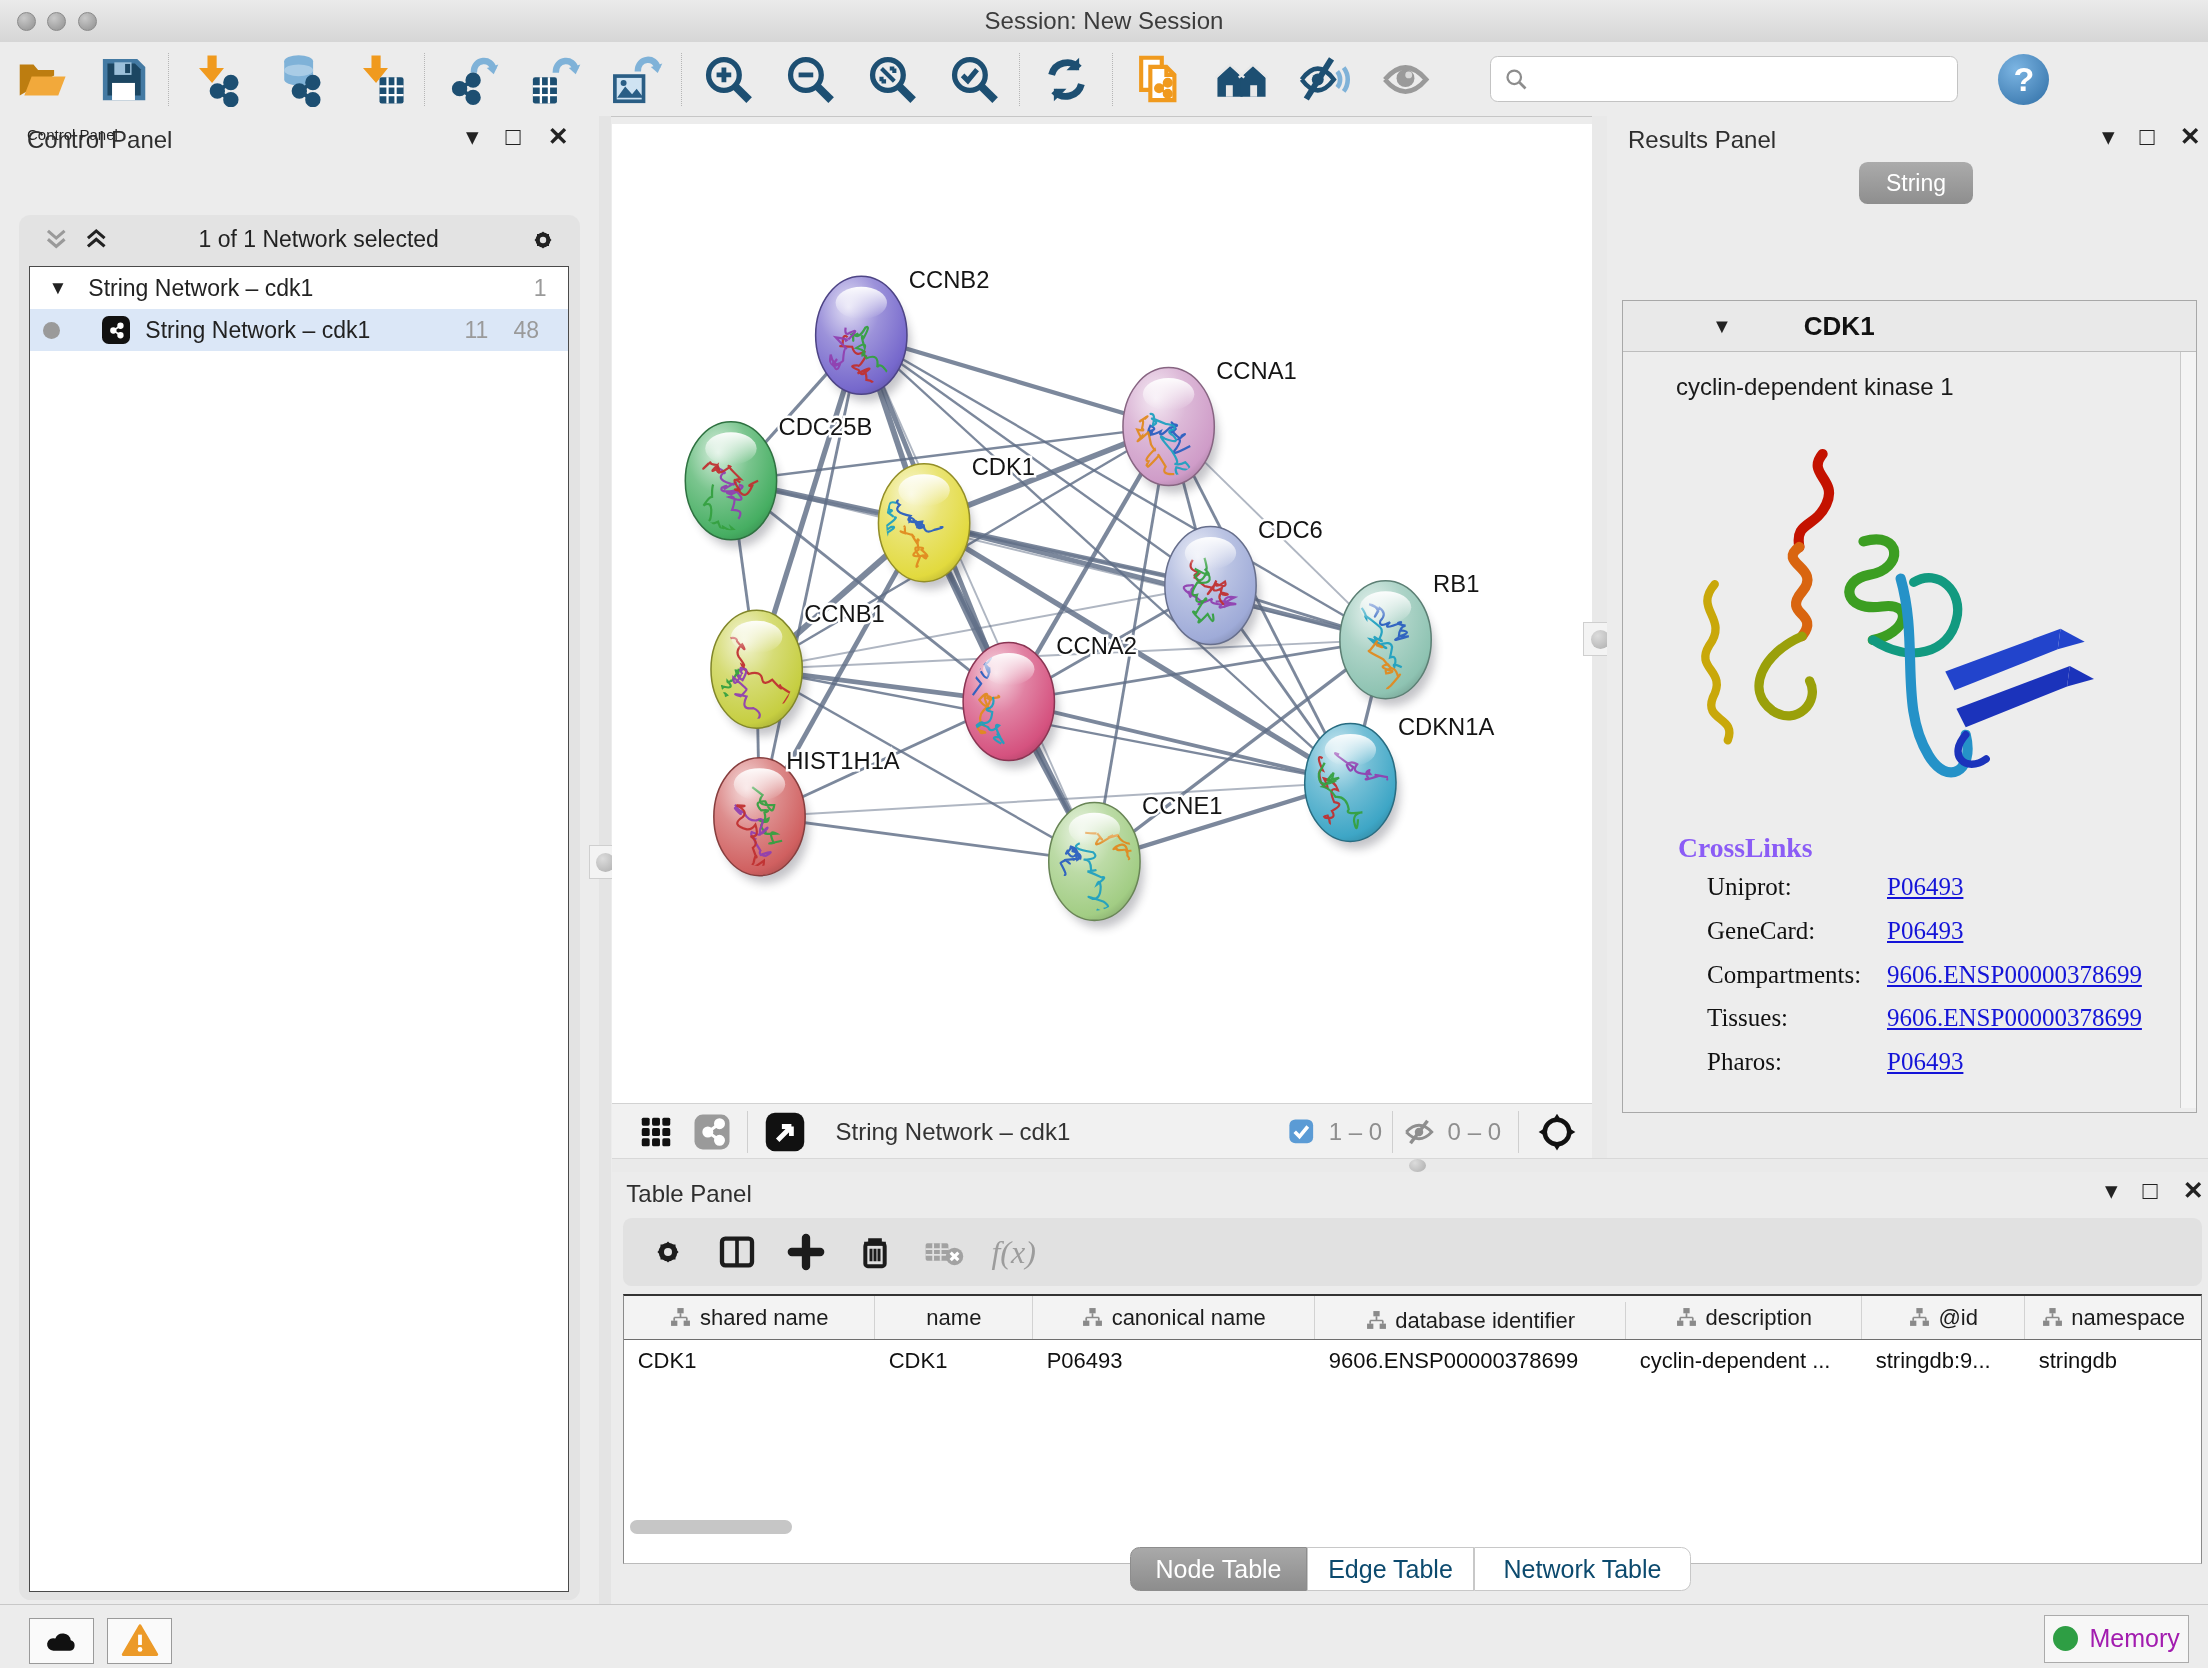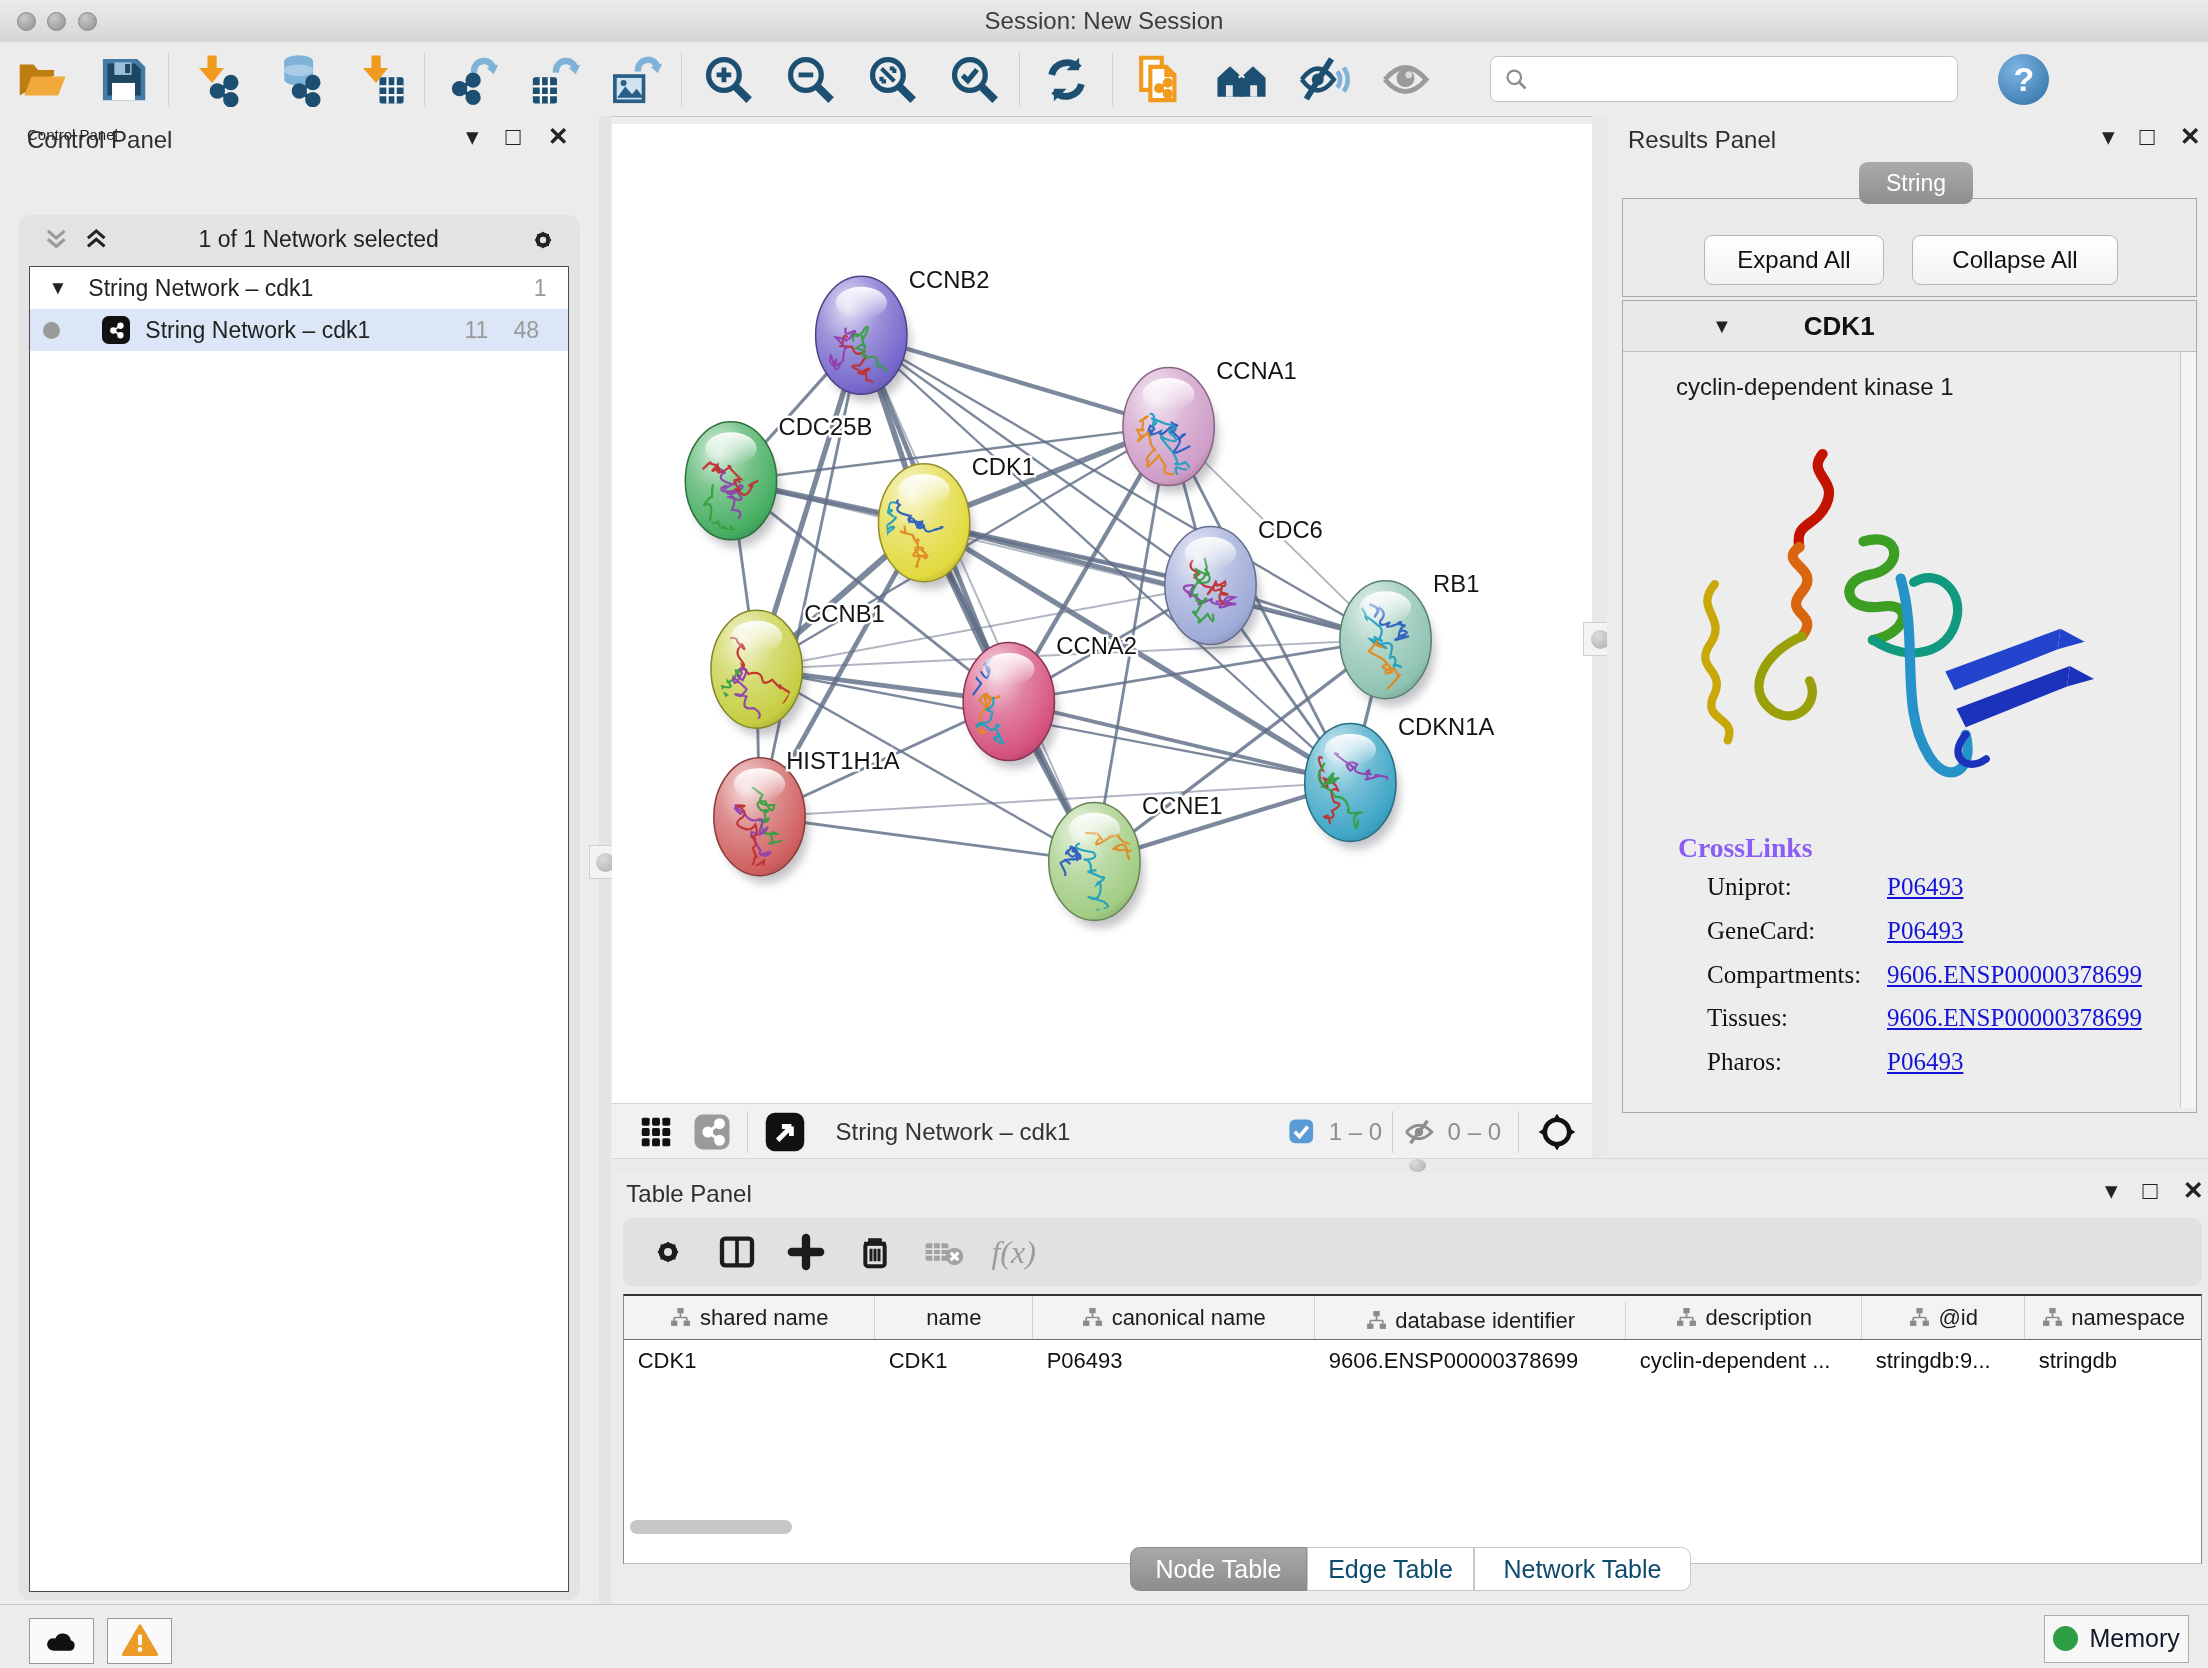--- a/index.html
+++ b/index.html
@@ -91,21 +91,21 @@
   .btab{background:#fff;border:1px solid #c8c8c8;font-size:25px;display:flex;align-items:center;
      justify-content:center;color:#0c4a6e;}
   .btab.first{border-radius:9.5px 0 0 9.5px;}
   .btab.last{border-radius:0 9.5px 9.5px 0;}
   .btab.active{background:linear-gradient(#a9a9a9,#8d8d8d);color:#fff;border-color:#8d8d8d;}
   
   #status-bar{left:0;top:1604px;width:2208px;height:65px;background:#ececec;border-top:1.9px solid #c8c8c8;}
   .sbtn{position:absolute;top:13.3px;width:63px;height:44px;background:#fafafa;border:1.9px solid #9a9a9a;
      display:flex;align-items:center;justify-content:center;}
   #memory-btn{position:absolute;right:19px;top:9.5px;width:143px;height:46px;background:#f7f7f7;
-     border:1.9px solid #ababab;display:flex;align-items:center;justify-content:center;gap:11.4px;font-size:25px;color:#0f172a;}
+     border:1.9px solid #ababab;display:flex;align-items:center;justify-content:center;gap:11.4px;font-size:25px;color:#a21caf;}
   #memory-dot{width:25px;height:25px;border-radius:50%;background:#2e9e44;}
   .netlabel{font-size:25px;fill:#141414;paint-order:stroke;stroke:#ffffff;stroke-width:5px;
      font-family:"Liberation Sans",sans-serif;}
 </style>
 </head>
 <body>
 
 <div id="titlebar" class="abs">
   <div class="abs" style="left:17px;top:12.4px;">
     <span class="tl"></span><span class="tl"></span><span class="tl"></span>
@@ -685,24 +685,20 @@
 </div>
 
 <div id="results-panel" class="abs">
   <div class="abs" style="left:21px;top:9.5px;font-size:24px;color:#2e2e2e;">Results Panel</div>
   <div class="abs" style="left:495px;top:7.6px;display:flex;gap:25px;align-items:center;">
     <span class="pico">▾</span>
     <span class="pico">□</span>
     <span class="pico x">✕</span>
   </div>
   <div id="rp-tab" class="abs">String</div>
-  <div id="rp-box1" class="abs">
-    <div class="rp-btn" style="left:81px;top:36px;width:178px;">Expand All</div>
-    <div class="rp-btn" style="left:289px;top:36px;width:204px;">Collapse All</div>
-  </div>
   <div id="rp-box2" class="abs">
     <div id="rp-entry-header" class="abs">
       <span style="margin-left:89px;font-size:20px;">▼</span>
       <span style="margin-left:72px;font-size:26px;font-weight:bold;color:#111;">CDK1</span>
     </div>
     <div id="rp-entry-body" class="abs">
       <div class="abs" style="left:53px;top:21px;font-size:24px;color:#1a1a1a;">cyclin-dependent kinase 1</div>
       <svg class="abs" style="left:38px;top:76px;" width="457" height="409" viewBox="0 0 480 440">
         <g fill="none" stroke-linecap="round">
           <path d="M168 28 C150 50 185 55 172 82 C160 108 138 100 143 128" stroke="#c41200" stroke-width="11"></path>

